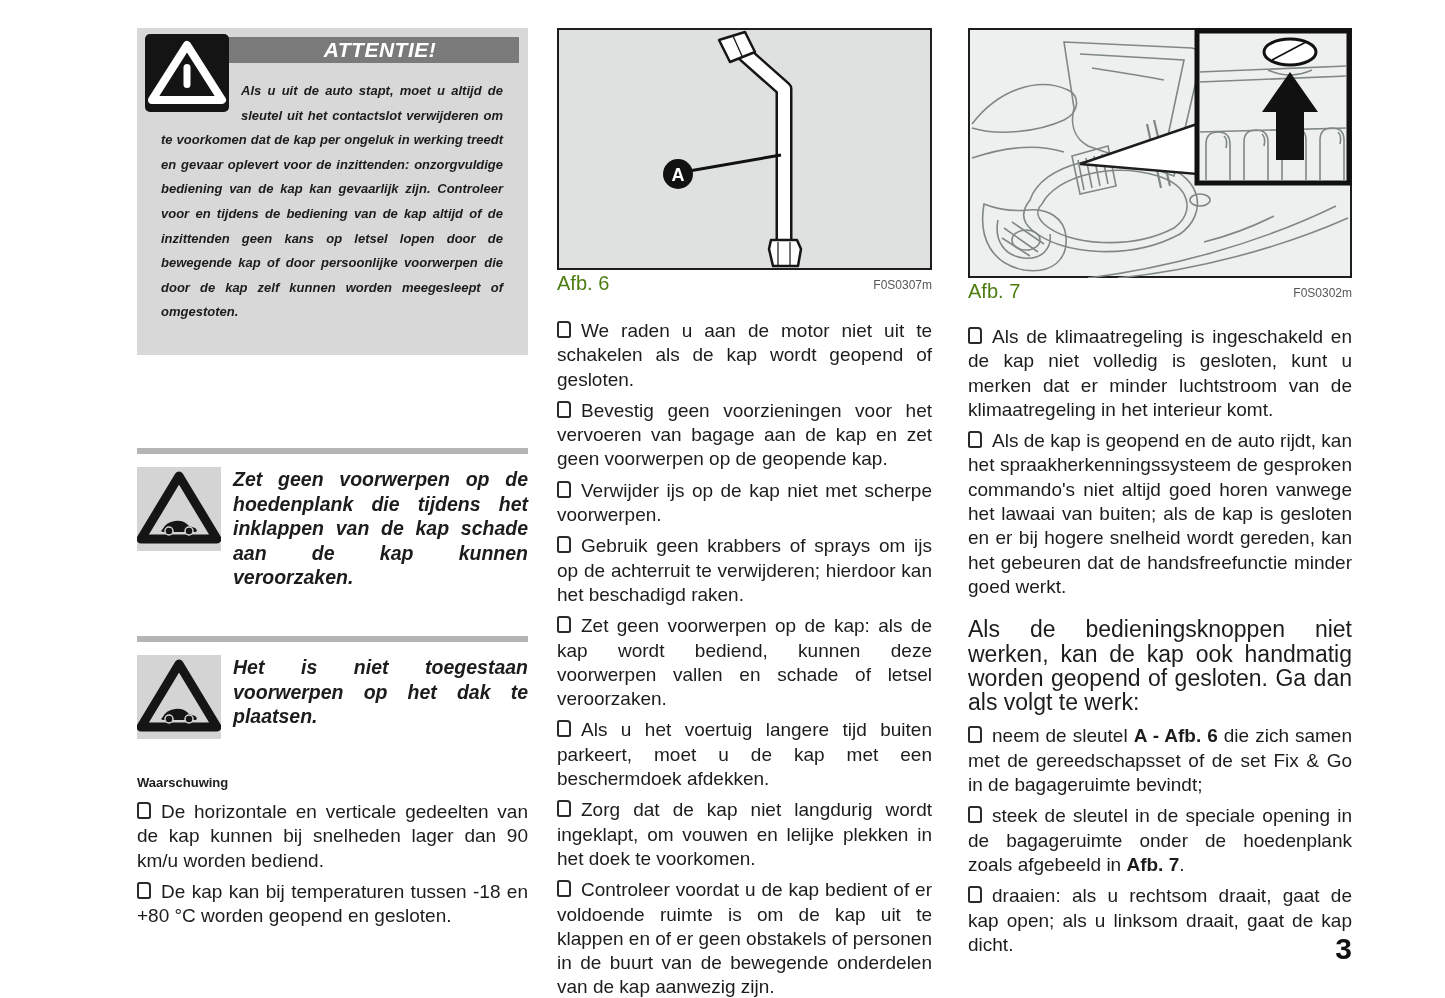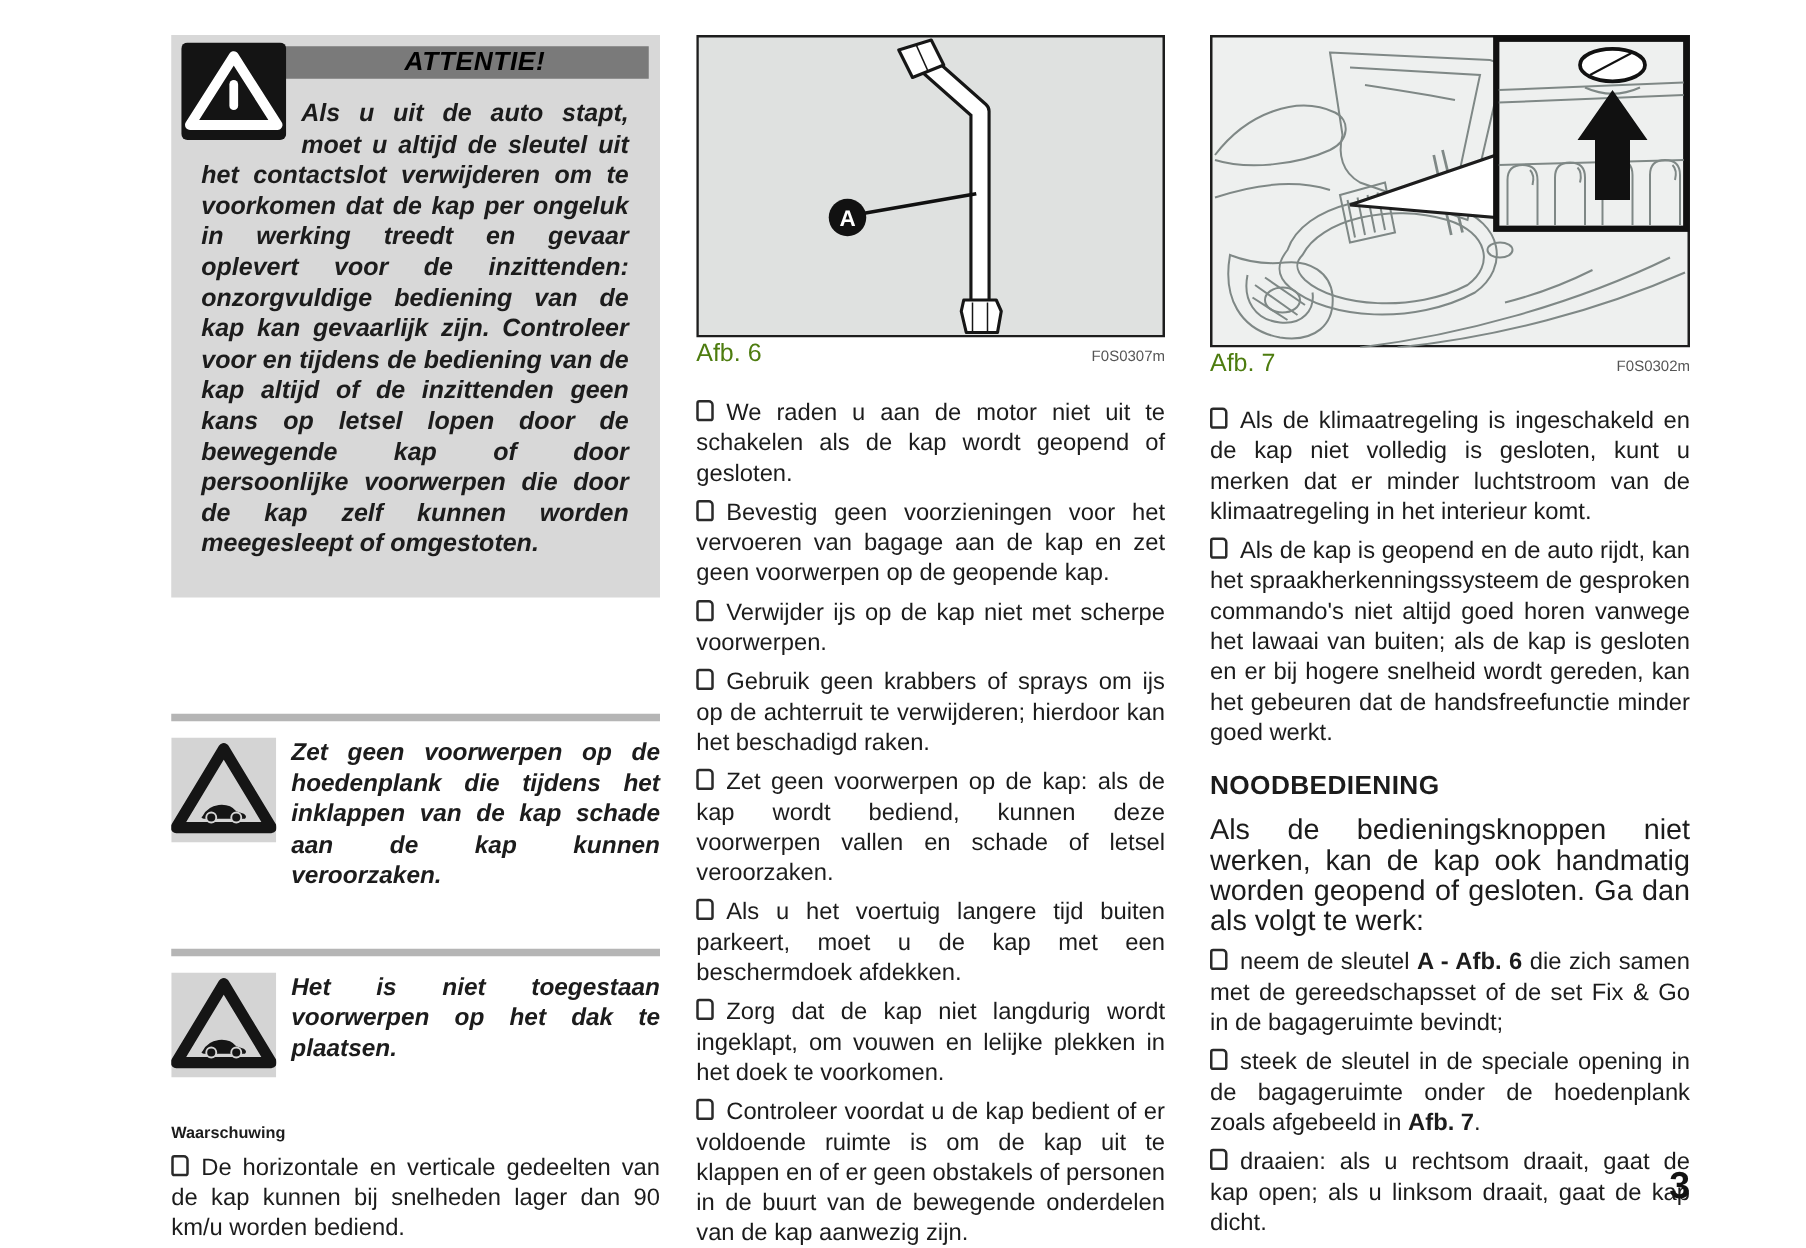--- a/index.html
+++ b/index.html
@@ -17,29 +17,29 @@
   
   .attention-box{
     background:#d8d8d8;
     padding:6px 9px 14px 8px;
     box-sizing:border-box;
   }
   .attention-icon{
     float:left;width:84px;height:78px;margin:0 12px 12px 0;
   }
   .attention-header{
-    background:#7a7a7a;color:#000000;
+    background:#7a7a7a;color:#ffffff;
     font-weight:bold;font-style:italic;
     font-size:21px;line-height:26px;height:26px;
     text-align:center;margin:3px 0 7px 66px;
     letter-spacing:0.5px;
   }
   .attention-body{
     font-weight:bold;font-style:italic;
-    font-size:20px;line-height:24.6px;
+    font-size:13px;line-height:24.6px;
     text-align:justify;margin:16px;
   }
 
   
   .warn-divider{height:6px;background:#b5b5b5;margin-bottom:13px;}
   .warn-item{display:flex;align-items:flex-start;}
   .warn-icon{flex:0 0 84px;width:84px;height:84px;margin-right:12px;}
   .warn-text{
     font-weight:bold;font-style:italic;
     font-size:19.5px;line-height:24.6px;
@@ -242,21 +242,20 @@
       <span class="figure-code">F0S0302m</span>
     </div>
   </div>
 
   <div class="right-bullets">
       <p class="li"><span class="bullet-box"></span><span>Als de klimaatregeling is ingeschakeld en de kap niet volledig is gesloten, kunt u merken dat er minder luchtstroom van de klimaatregeling in het interieur komt.</span></p>
       <p class="li"><span class="bullet-box"></span><span>Als de kap is geopend en de auto rijdt, kan het spraakherkenningssysteem de gesproken commando's niet altijd goed horen vanwege het lawaai van buiten; als de kap is gesloten en er bij hogere snelheid wordt gereden, kan het gebeuren dat de handsfreefunctie minder goed werkt.</span></p>
     </div>
 
   <div class="emergency">
-    <h3 class="section-heading caps">NOODBEDIENING</h3>
     <p class="intro-para">Als de bedieningsknoppen niet werken, kan de kap ook handmatig worden geopend of gesloten. Ga dan als volgt te werk:</p>
     <div>
         <p class="li"><span class="bullet-box"></span><span>neem de sleutel </span><span class="b">A - Afb. 6</span><span> die zich samen met de gereedschapsset of de set Fix &amp; Go in de bagageruimte bevindt;</span></p>
         <p class="li"><span class="bullet-box"></span><span>steek de sleutel in de speciale opening in de bagageruimte onder de hoedenplank zoals afgebeeld in </span><span class="b">Afb. 7</span><span>.</span></p>
         <p class="li"><span class="bullet-box"></span><span>draaien: als u rechtsom draait, gaat de kap open; als u linksom draait, gaat de kap dicht.</span></p>
       </div>
   </div>
 </div>
 
 <div class="page-number">3</div>

